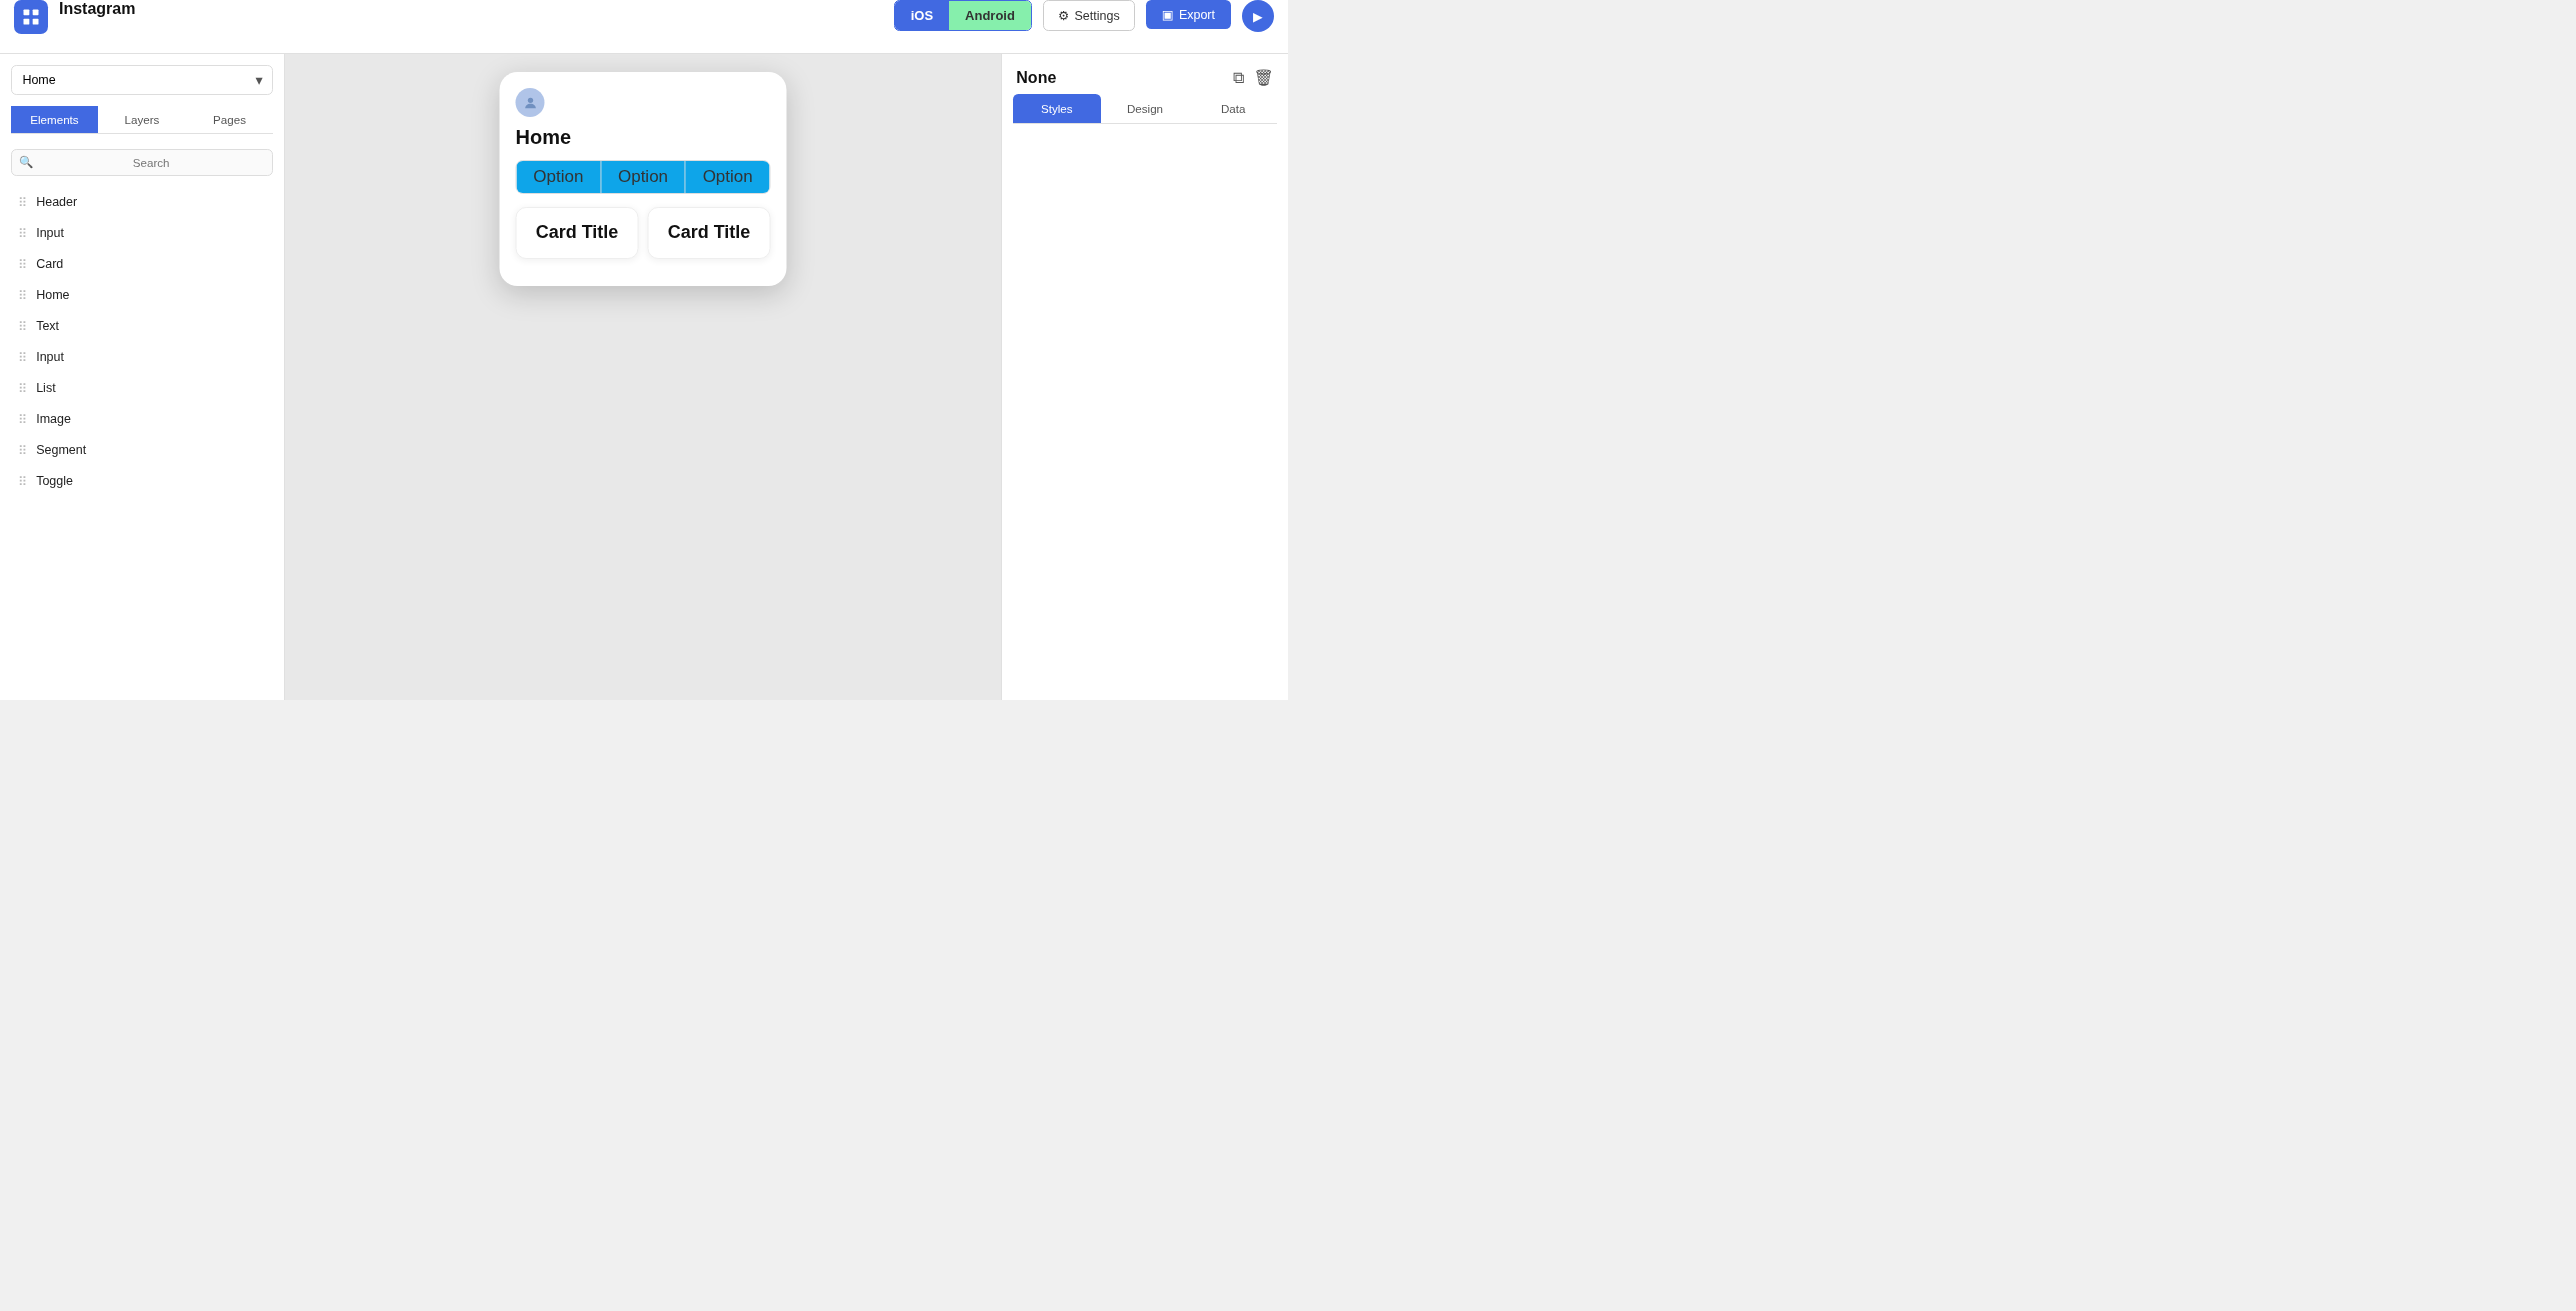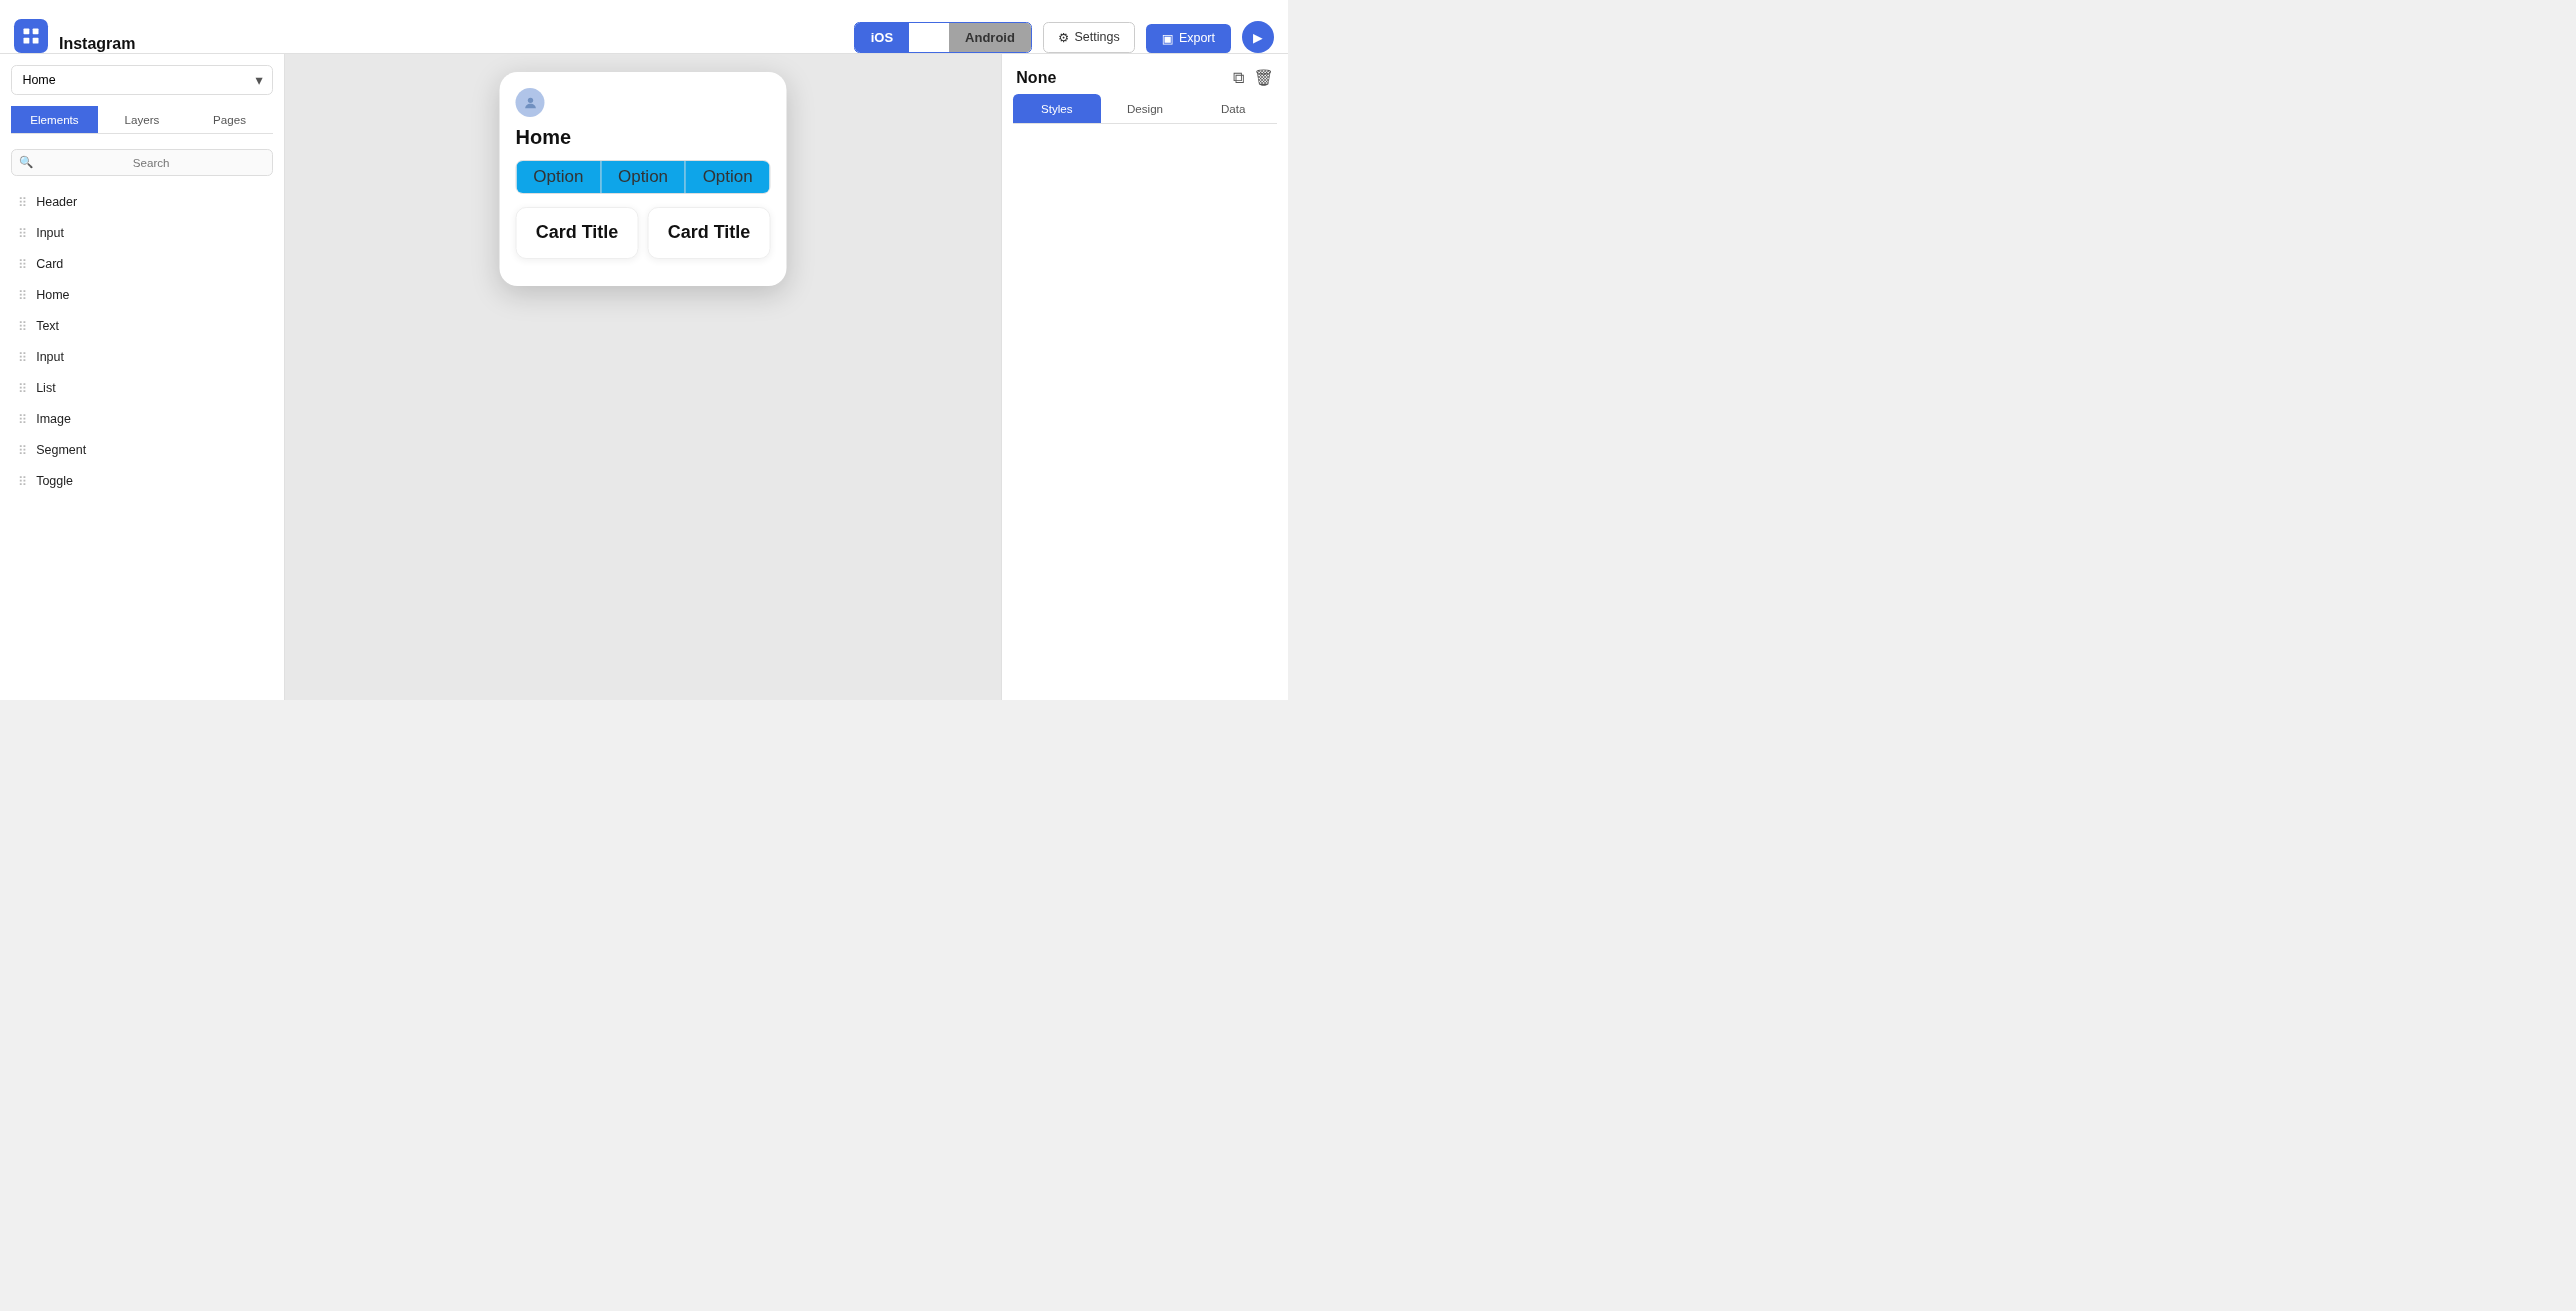--- a/index.html
+++ b/index.html
@@ -1,36 +1,36 @@
 <!DOCTYPE html>
 <html style="font-size:14.3px"><head>
   <meta charset="utf-8">
   <style>
     * { box-sizing: border-box; margin: 0; padding: 0; }
     body { font-family: -apple-system, BlinkMacSystemFont, 'Segoe UI', sans-serif; background: #f0f0f0; overflow: hidden; width: 1288px; height: 700px; }
 
     
     .topbar {
-      display: flex; align-items: flex-end; height: 54px;
+      display: flex; align-items: flex-start; height: 54px;
       background: #fff; border-bottom: 0.9px solid #e0e0e0;
       padding: 0 14.3px; gap: 10.7px;
     }
     .topbar-logo {
       width: 34px; height: 34px; background: #4169e1; border-radius: 7.2px;
       display: flex; align-items: center; justify-content: center; flex-shrink: 0;
     }
     .topbar-logo svg { width: 20px; height: 20px; fill: white; }
     .topbar-title { font-size: 16px; font-weight: 600; color: #111; margin-right: auto; }
     .topbar-platform-group { display: flex; border-radius: 5.4px; overflow: hidden; border: 0.9px solid #4169e1; }
     .platform-btn {
       padding: 7.2px 16px; font-size: 13px; font-weight: 700; cursor: pointer;
       border: none; outline: none;
     }
     .platform-btn.active { background: #4169e1; color: #fff; }
-    .platform-btn.inactive { background: #a3a3a3; color: #333; margin-left: 40px; }
+    .platform-btn.inactive { background: #86efac; color: #333; }
     .settings-btn {
       display: flex; align-items: center; gap: 5.4px;
       padding: 7.2px 14.3px; background: #fff; border: 0.9px solid #ccc;
       border-radius: 5.4px; font-size: 12.5px; font-weight: 500; cursor: pointer; color: #333;
     }
     .export-btn {
       display: flex; align-items: center; gap: 5.4px;
       padding: 7.2px 16px; background: #4169e1; color: #fff;
       border: none; border-radius: 5.4px; font-size: 12.5px; font-weight: 500; cursor: pointer;
     }

